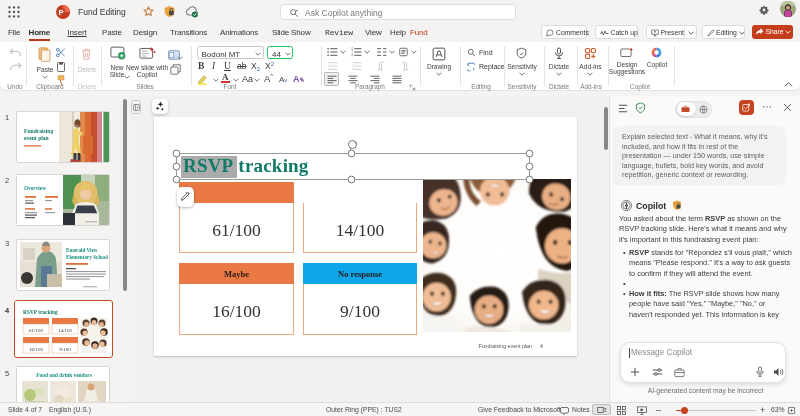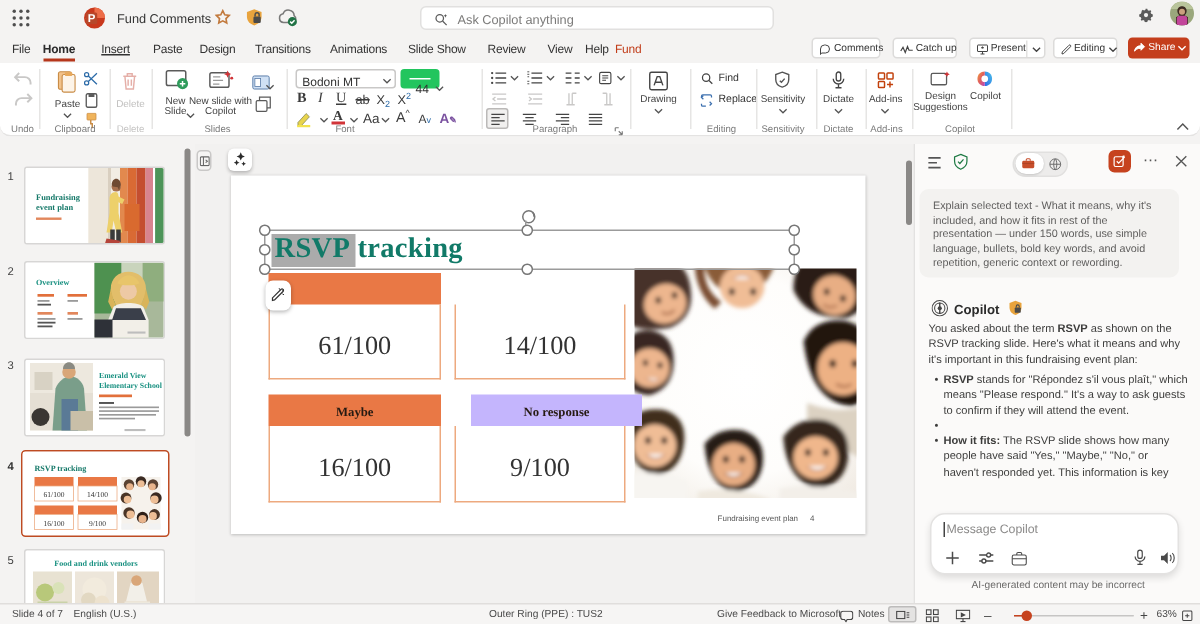--- a/index.html
+++ b/index.html
@@ -45,21 +45,21 @@
         </g>
     </svg>
 
     <svg class="abs ico" style="left:55px;top:4px" width="16" height="16" viewBox="0 0 16 16">
       <circle cx="8" cy="8" r="7" fill="#C8381D"></circle>
       <path d="M8 1 A7 7 0 0 1 15 8 L8 8 Z" fill="#ED6C47"></path>
       <path d="M8 8 A7 7 0 0 1 1 8 Z" fill="#ED6C47" opacity="0.5"></path>
       <rect x="2.2" y="4.4" width="7.6" height="7.6" rx="1" fill="#B7472A"></rect>
       <text x="6" y="10.6" font-size="7.6" font-weight="bold" fill="#fff" text-anchor="middle" font-family="Liberation Sans">P</text>
     </svg>
-    <div class="abs" style="left:78px;top:7px;font-size:8.5px;color:#333;">Fund Comments</div>
+    <div class="abs" style="left:78px;top:7px;font-size:8.5px;color:#333;">Fund Editing</div>
 
     <svg class="abs ico" style="left:143px;top:6px" width="11" height="11" viewBox="0 0 24 24" fill="none" stroke="#C27A3E" stroke-width="2.4">
       <path d="M12 2.5l2.9 5.9 6.5.9-4.7 4.6 1.1 6.5L12 17.3l-5.8 3.1 1.1-6.5L2.6 9.3l6.5-.9z"></path>
     </svg>
 
     <svg class="abs ico" style="left:163px;top:5px" width="13" height="13" viewBox="0 0 24 24">
       <path d="M12 2l9 3.5v6c0 5.5-3.8 9-9 10.5C6.8 20.5 3 17 3 11.5v-6z" fill="#E8A33D"></path>
       <rect x="11" y="11" width="9" height="8" rx="1.5" fill="#4a4a4a"></rect>
       <path d="M13 11v-2a2.5 2.5 0 0 1 5 0v2" stroke="#4a4a4a" stroke-width="1.8" fill="none"></path>
     </svg>
@@ -101,21 +101,21 @@
   </div>
   <div id="menubar" class="abs">
     <div class="mtab" style="left:8px;">File</div>
     <div class="mtab" style="left:28.5px;font-weight:bold;border-bottom:2px solid #B5361B;color:#2b2b2b;">Home</div>
     <div class="mtab" style="left:67.5px;text-decoration:underline;">Insert</div>
     <div class="mtab" style="left:102px;">Paste</div>
     <div class="mtab" style="left:133px;">Design</div>
     <div class="mtab" style="left:170px;">Transitions</div>
     <div class="mtab" style="left:220px;">Animations</div>
     <div class="mtab" style="left:272px;">Slide Show</div>
-    <div class="mtab" style="left:325px;">Review</div>
+    <div class="mtab" style="left:325px;font-family:Liberation Mono, monospace;">Review</div>
     <div class="mtab" style="left:365px;">View</div>
     <div class="mtab" style="left:390px;">Help</div>
     <div class="mtab" style="left:410px;color:#C13D1A;">Fund</div>
 
     <div class="abs" style="left:541px;top:1.5px;width:46px;height:14px;border:1px solid #DCDBDA;background:#fff;border-radius:3px;box-sizing:border-box;">
       <svg class="ico abs" style="left:4px;top:3px" width="8" height="8" viewBox="0 0 24 24" fill="none" stroke="#444" stroke-width="2">
           <path d="M21 11a8 8 0 0 1-8 8H5l-2 3V11a8 8 0 0 1 8-8h2a8 8 0 0 1 8 8z"></path>
         </svg>
       <span class="abs" style="left:14px;top:3px;font-size:6.8px;color:#333">Comments</span>
     </div>
@@ -227,21 +227,21 @@
       </svg>
     <div class="glab" style="left:120px;width:50px;">Slides</div>
     <div class="gsep" style="left:191px;"></div>
     
     <div class="abs" style="left:196.5px;top:4px;width:67px;height:13px;border:1px solid #C9C8C7;border-radius:2.5px;box-sizing:border-box;">
       <span class="abs" style="left:4px;top:2.5px;font-size:8px;color:#333;">Bodoni MT</span>
       <svg class="ico abs" style="left:57px;top:5px" width="6" height="4" viewBox="0 0 10 6" fill="none" stroke="#555" stroke-width="1.4">
           <path d="M1 1l4 4 4-4"></path>
         </svg>
     </div>
-    <div class="abs" style="left:267px;top:4px;width:26px;height:13px;border:6px solid #22c55e;border-radius:2.5px;box-sizing:border-box;">
+    <div class="abs" style="left:267px;top:4px;width:26px;height:13px;border:1px solid #22c55e;border-radius:2.5px;box-sizing:border-box;">
       <span class="abs" style="left:4px;top:2.5px;font-size:8px;color:#333;">44</span>
       <svg class="ico abs" style="left:17px;top:5px" width="6" height="4" viewBox="0 0 10 6" fill="none" stroke="#555" stroke-width="1.4">
           <path d="M1 1l4 4 4-4"></path>
         </svg>
     </div>
     <div class="abs" style="left:198px;top:18.5px;font-size:9.5px;color:#3b3b3b;font-weight:bold;font-family:'Liberation Serif';">B</div>
     <div class="abs" style="left:212px;top:18.5px;font-size:9.5px;color:#3b3b3b;font-style:italic;font-family:'Liberation Serif';">I</div>
     <div class="abs" style="left:224px;top:18.5px;font-size:9.5px;color:#3b3b3b;text-decoration:underline;font-family:'Liberation Serif';">U</div>
     <div class="abs" style="left:237px;top:19px;font-size:8.5px;color:#3b3b3b;text-decoration:line-through;">ab</div>
     <div class="abs" style="left:251px;top:19px;font-size:8.5px;color:#3b3b3b;">X<span style="font-size:6px;vertical-align:-2px;color:#2C6BA8">2</span></div>
@@ -668,21 +668,21 @@
             <ellipse cx="121" cy="117" rx="1.7" ry="2" fill="#38271f"></ellipse>
           <path d="M110 125 q6 5 12 0" fill="#fff" stroke="#b9734a" stroke-width="0.7"></path>
           <path d="M94 138 Q118 134 148 142 L148 153 94 153Z" fill="#F3EFE9"></path>
         </g>
       </svg>
 
       <div class="abs serif" style="left:25px;top:65px;width:115px;height:21px;background:#E97845;color:#261a12;font-weight:bold;font-size:8.5px;line-height:22px;">Yes</div>
       <div class="abs serif" style="left:25px;top:86px;width:115px;height:50px;border:0.8px solid #EDA97F;border-top:none;box-sizing:border-box;color:#333;font-size:17.5px;text-align:center;line-height:54px;">61/100</div>
       <div class="abs serif" style="left:149px;top:86px;width:114px;height:50px;border:0.8px solid #EDA97F;border-top:none;box-sizing:border-box;color:#333;font-size:17.5px;text-align:center;line-height:54px;">14/100</div>
       <div class="abs serif" style="left:25px;top:146px;width:115px;height:21px;background:#E97845;color:#261a12;font-weight:bold;font-size:8.5px;text-align:center;line-height:22px;">Maybe</div>
-      <div class="abs serif" style="left:160px;top:146px;width:114px;height:21px;background:#c4b5fd;color:#261a12;font-weight:bold;font-size:8.5px;text-align:center;line-height:22px;">No response</div>
+      <div class="abs serif" style="left:149px;top:146px;width:114px;height:21px;background:#0ea5e9;color:#261a12;font-weight:bold;font-size:8.5px;text-align:center;line-height:22px;">No response</div>
       <div class="abs serif" style="left:25px;top:167px;width:115px;height:51px;border:0.8px solid #EDA97F;border-top:none;box-sizing:border-box;color:#333;font-size:17.5px;text-align:center;line-height:55px;">16/100</div>
       <div class="abs serif" style="left:149px;top:167px;width:114px;height:51px;border:0.8px solid #EDA97F;border-top:none;box-sizing:border-box;color:#333;font-size:17.5px;text-align:center;line-height:55px;">9/100</div>
 
       <div class="abs" style="left:22px;top:36px;width:354px;height:27px;border:1px solid #9b9b9b;box-sizing:border-box;"></div>
       <div class="abs" style="left:27px;top:38.5px;width:56px;height:22px;background:#ABABAB;"></div>
       <div class="abs serif" style="left:29px;top:38px;font-size:19px;font-weight:bold;color:#117A68;letter-spacing:0.2px;">RSVP&nbsp;tracking</div>
 
       <svg class="abs" style="left:192px;top:21px" width="13" height="13" viewBox="0 0 13 13">
           <circle cx="6.5" cy="6.5" r="4" fill="#fff" stroke="#777" stroke-width="1"></circle>
           <path d="M9 3.5 a4 4 0 0 1 1 3" stroke="#777" fill="none"></path>

